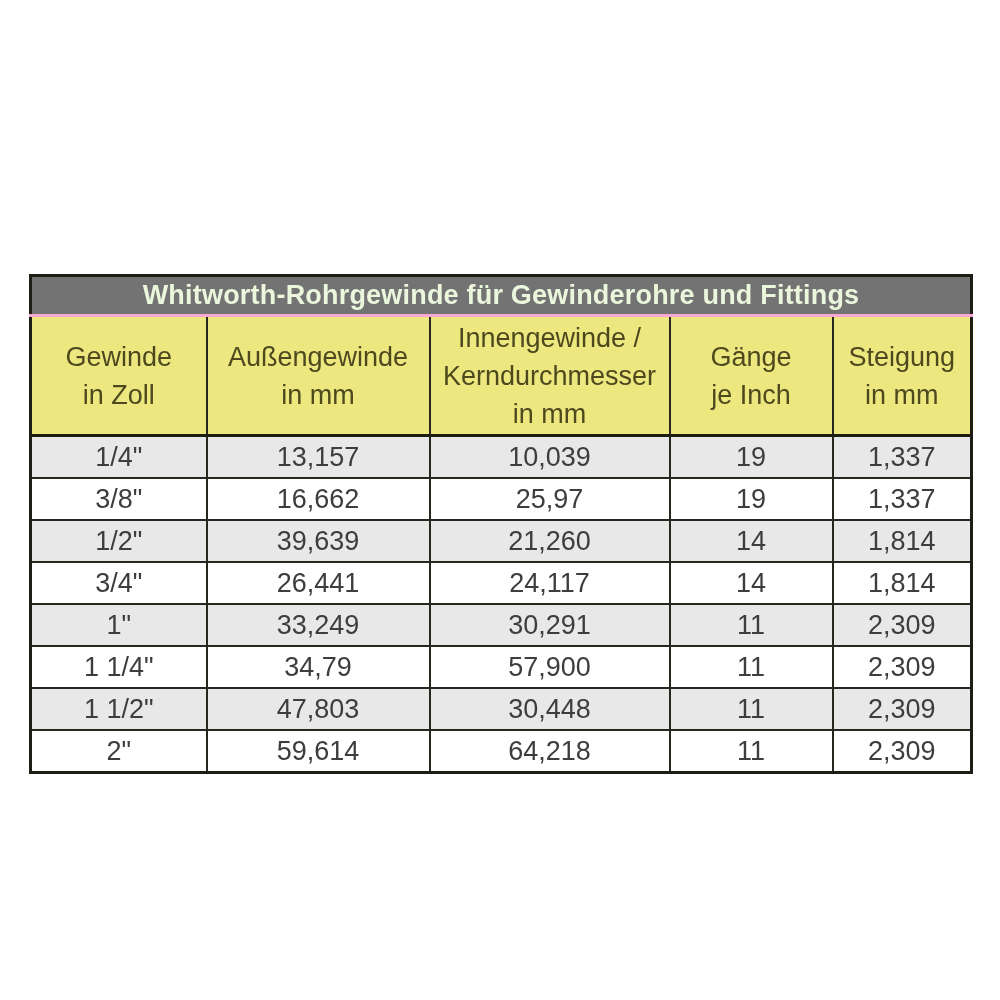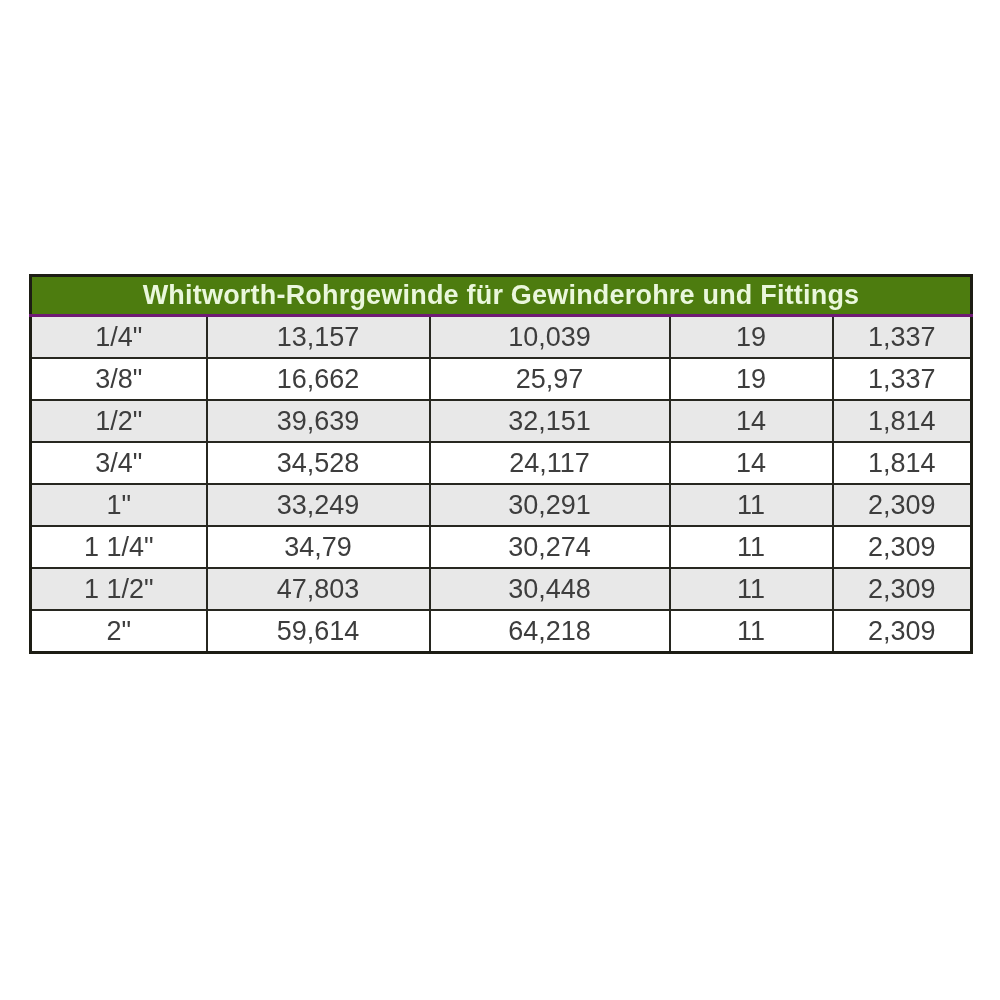--- a/index.html
+++ b/index.html
@@ -30,27 +30,27 @@
   table.whitworth col.c4 { width: 163px; }
   table.whitworth col.c5 { width: 139px; }
 
   th, td {
     border: 2px solid #272720;
     text-align: center;
     vertical-align: middle;
     padding: 0;
   }
   th.title-cell {
-    background: #4d7c0f;
+    background: #737373;
     color: #eaf7dc;
     font-size: 27px;
     font-weight: bold;
     height: 37px;
     letter-spacing: 0.2px;
-    border-bottom: 3px solid #701a75;
+    border-bottom: 3px solid #f9a8d4;
   }
   th.col-header {
     background: #ece87f;
     color: #4e481f;
     font-size: 27px;
     font-weight: normal;
     height: 117px;
     line-height: 38px;
     white-space: pre-line;
     border-bottom: 3px solid #1d1d14;
@@ -74,61 +74,74 @@
       <col class="c1">
         <col class="c2">
         <col class="c3">
         <col class="c4">
         <col class="c5">
     </colgroup>
     <thead>
       <tr>
         <th class="title-cell" colspan="5">Whitworth-Rohrgewinde für Gewinderohre und Fittings</th>
       </tr>
+      <tr>
+        <th class="col-header">Gewinde
+in Zoll</th>
+        <th class="col-header">Außengewinde
+in mm</th>
+        <th class="col-header">Innengewinde /
+Kerndurchmesser
+in mm</th>
+        <th class="col-header">Gänge
+je Inch</th>
+        <th class="col-header">Steigung
+in mm</th>
+      </tr>
     </thead>
     <tbody>
         <tr>
           <td>1/4"</td>
           <td>13,157</td>
           <td>10,039</td>
           <td>19</td>
           <td>1,337</td>
         </tr>
         <tr>
           <td>3/8"</td>
           <td>16,662</td>
           <td>25,97</td>
           <td>19</td>
           <td>1,337</td>
         </tr>
         <tr>
           <td>1/2"</td>
           <td>39,639</td>
-          <td>32,151</td>
+          <td>21,260</td>
           <td>14</td>
           <td>1,814</td>
         </tr>
         <tr>
           <td>3/4"</td>
-          <td>34,528</td>
+          <td>26,441</td>
           <td>24,117</td>
           <td>14</td>
           <td>1,814</td>
         </tr>
         <tr>
           <td>1"</td>
           <td>33,249</td>
           <td>30,291</td>
           <td>11</td>
           <td>2,309</td>
         </tr>
         <tr>
           <td>1 1/4"</td>
           <td>34,79</td>
-          <td>30,274</td>
+          <td>57,900</td>
           <td>11</td>
           <td>2,309</td>
         </tr>
         <tr>
           <td>1 1/2"</td>
           <td>47,803</td>
           <td>30,448</td>
           <td>11</td>
           <td>2,309</td>
         </tr>

